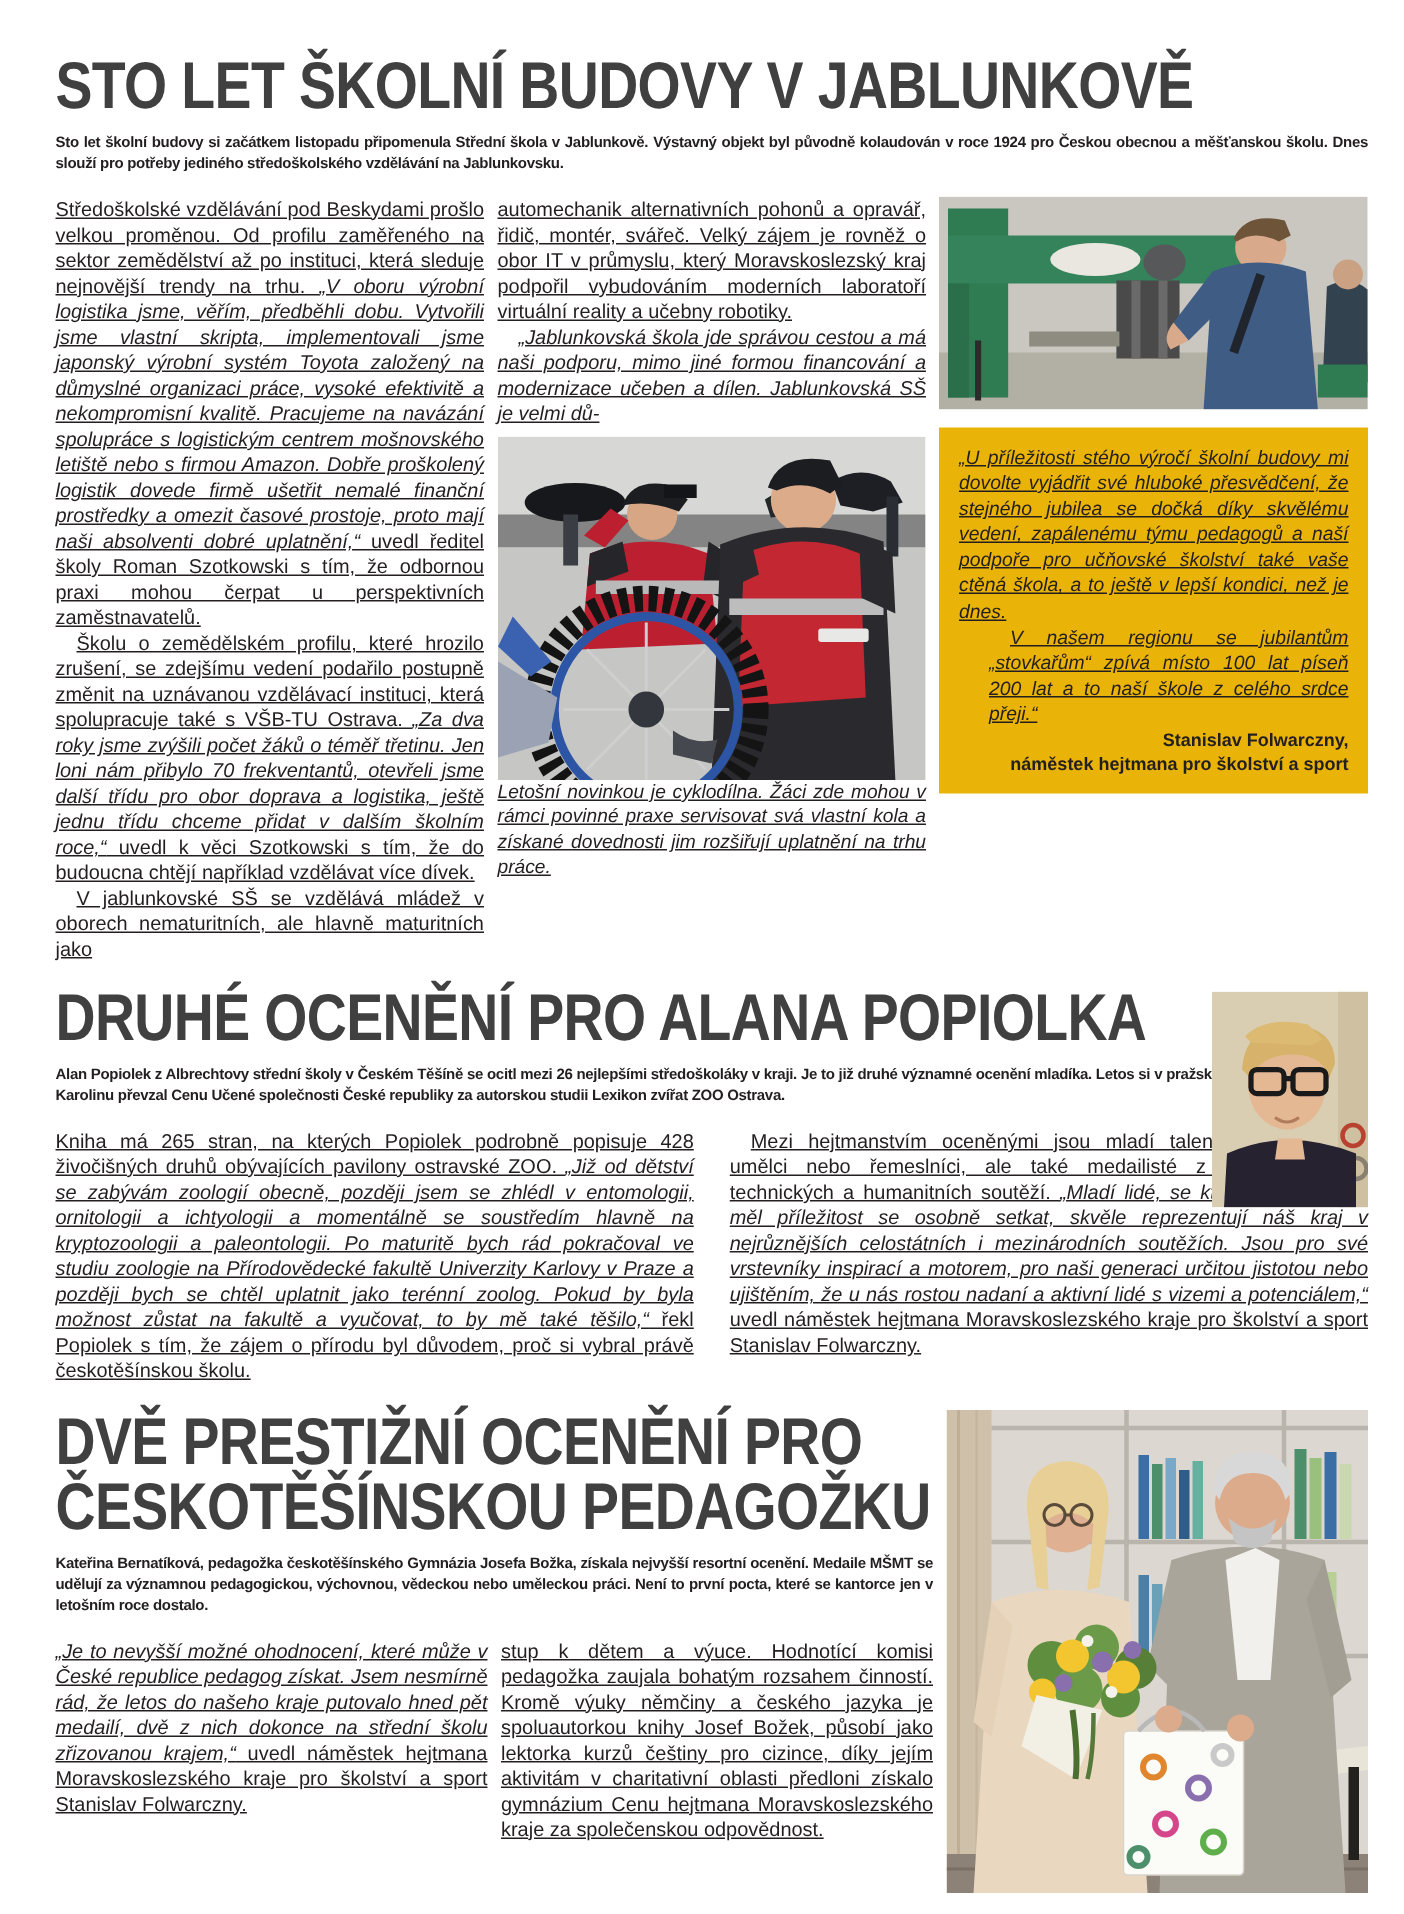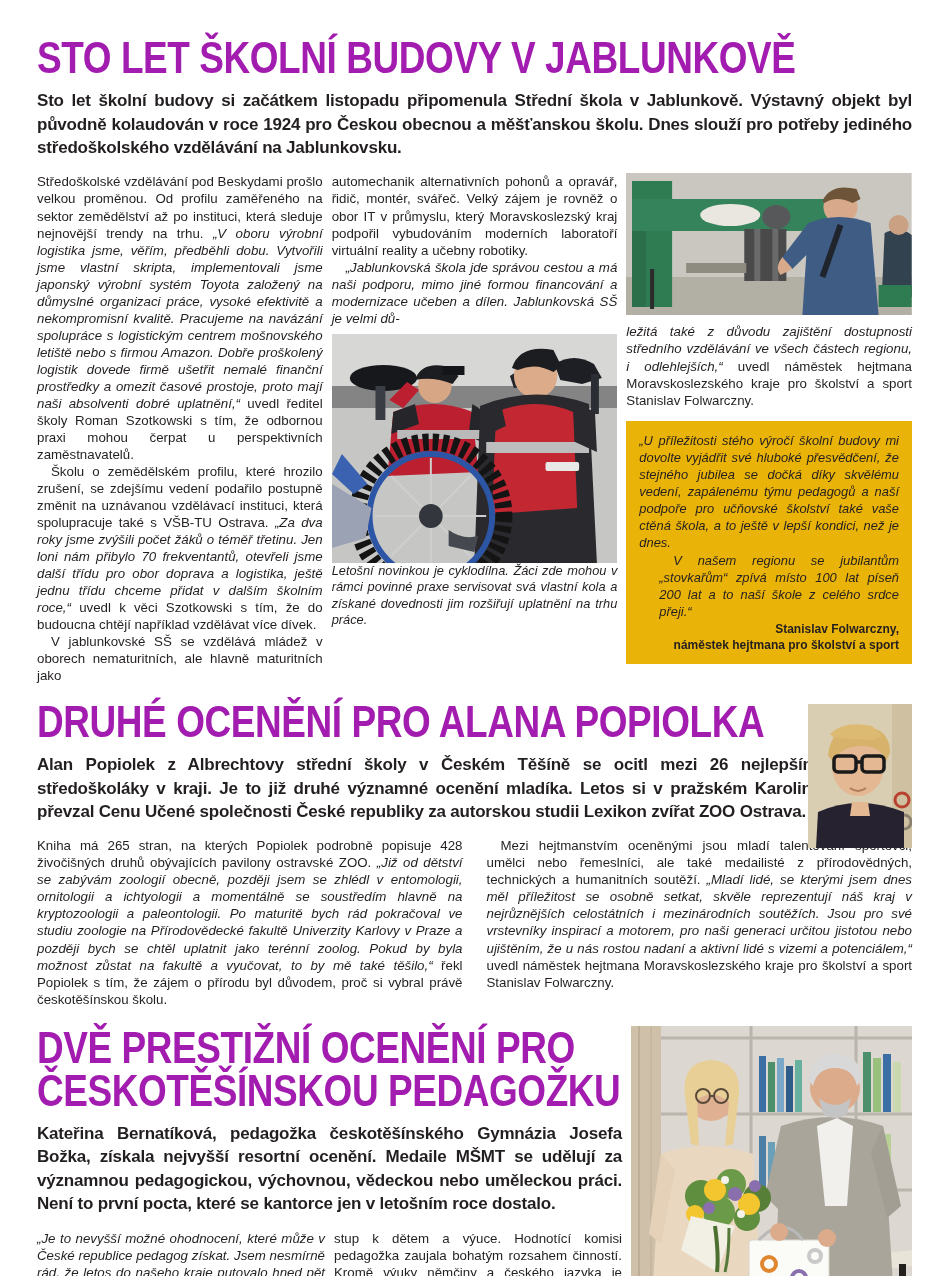--- a/index.html
+++ b/index.html
@@ -1,26 +1,26 @@
 <!DOCTYPE html>
 <html><head>
 <meta charset="utf-8">
 <style>
   html,body{margin:0;padding:0;background:#ffffff;}
   body{width:936px;height:1276px;font-family:"Liberation Sans","DejaVu Sans",sans-serif;color:#231f20;overflow:hidden;}
   .page{padding:36px 24px 14px 37px;width:875px;box-sizing:content-box;}
-  h1,h2{margin:0;color:#a21caf;font-weight:bold;line-height:0.98;}
+  h1,h2{margin:0;color:#404040;font-weight:bold;line-height:0.98;}
   .headline{display:inline-block;transform:scaleX(.84);transform-origin:0 50%;white-space:nowrap;letter-spacing:-.5px;}
   .h-lg{font-size:44px;}
-  .intro{font-weight:bold;font-size:17px;line-height:1.38;text-align:justify;margin:10px 0 14px 0;letter-spacing:-.2px;}
+  .intro{font-weight:bold;font-size:10px;line-height:1.38;text-align:justify;margin:10px 0 14px 0;letter-spacing:-.2px;}
   .cols3{display:grid;grid-template-columns:1fr 1fr 1fr;column-gap:9px;}
   .cols2{display:grid;grid-template-columns:1fr 1fr;column-gap:24px;}
   .cols2n{display:grid;grid-template-columns:1fr 1fr;column-gap:9px;}
   .body-text{font-size:13.3px;line-height:1.28;text-align:justify;}
-  .body-text p{margin:0;}
+  .body-text p{margin:0;text-decoration:underline;}
   .body-text p.ind{text-indent:14px;}
   .it{font-style:italic;}
   .photo{display:block;width:100%;overflow:hidden;}
   .photo svg{display:block;width:100%;height:100%;}
   .caption{font-style:italic;font-size:12.8px;line-height:1.3;text-align:justify;margin-top:6px;}
   .quote-box{background:#eab308;padding:11px 13px;margin-top:12px;}
   .quote-box p{margin:0;font-style:italic;font-size:12.9px;line-height:1.33;text-align:justify;}
   .quote-box p.ind{text-indent:14px;margin-left:20px;}
   .quote-sig{font-style:normal;font-weight:bold;text-align:right;font-size:12px;line-height:1.3;margin-top:2px;}
   .a2-wrap{position:relative;margin-top:16px;}
@@ -118,21 +118,20 @@
             <path d="M182 50 q30 -12 62 0 l8 92 -76 0 z" fill="#3f5c85"></path>
             <path d="M182 50 l-26 34 10 12 24 -24 z" fill="#3f5c85"></path>
             <path d="M156 84 q-8 10 -2 18 l12 -6 z" fill="#d8a98a"></path>
             <line x1="214" y1="52" x2="196" y2="104" stroke="#20242c" stroke-width="6"></line>
 
             <path d="M258 60 q16 -8 27 2 l0 62 -30 4 z" fill="#33424f"></path>
             <circle cx="272" cy="52" r="10" fill="#caa183"></circle>
             <rect x="252" y="112" width="33" height="22" fill="#2f7b52"></rect>
           </svg>
         </div>
-        <p><span class="it">ležitá také z důvodu zajištění dostupnosti středního vzdělávání ve všech částech regionu, i odlehlejších,“</span><span> uvedl náměstek hejtmana Moravskoslezského kraje pro školství a sport Stanislav Folwarczny.</span></p>
         <div class="quote-box">
           <p><span class="it">„U příležitosti stého výročí školní budovy mi dovolte vyjádřit své hluboké přesvědčení, že stejného jubilea se dočká díky skvělému vedení, zapálenému týmu pedagogů a naší podpoře pro učňovské školství také vaše ctěná škola, a to ještě v lepší kondici, než je dnes.</span></p>
           <p class="ind"><span class="it">V našem regionu se jubilantům „stovkařům“ zpívá místo 100 lat píseň 200 lat a to naší škole z celého srdce přeji.“</span></p>
           <div class="quote-sig">Stanislav Folwarczny,</div>
           <div class="quote-sig" style="margin-top:0;">náměstek hejtmana pro školství a sport</div>
         </div>
       </div>
     </div>
   </section>
 

